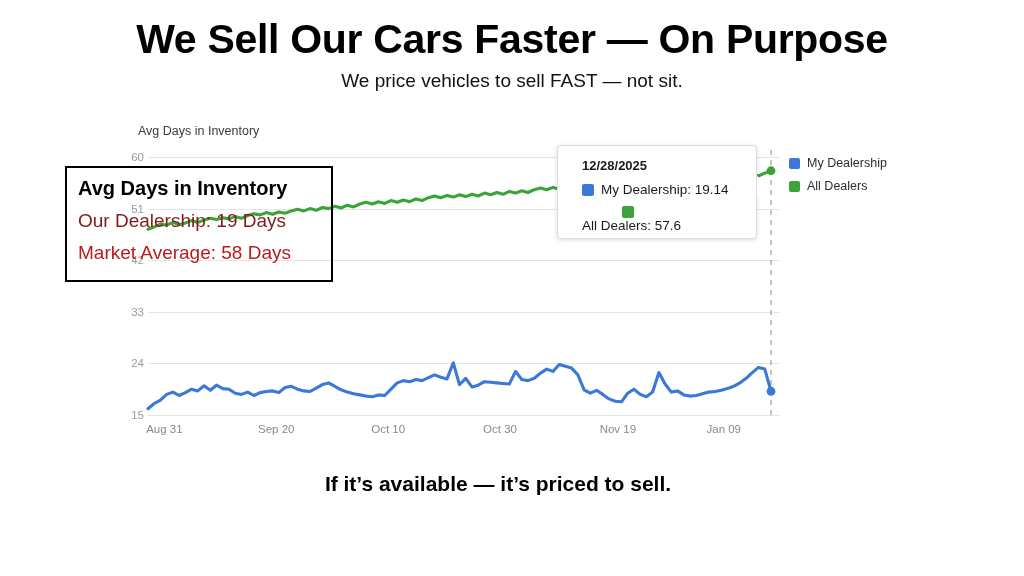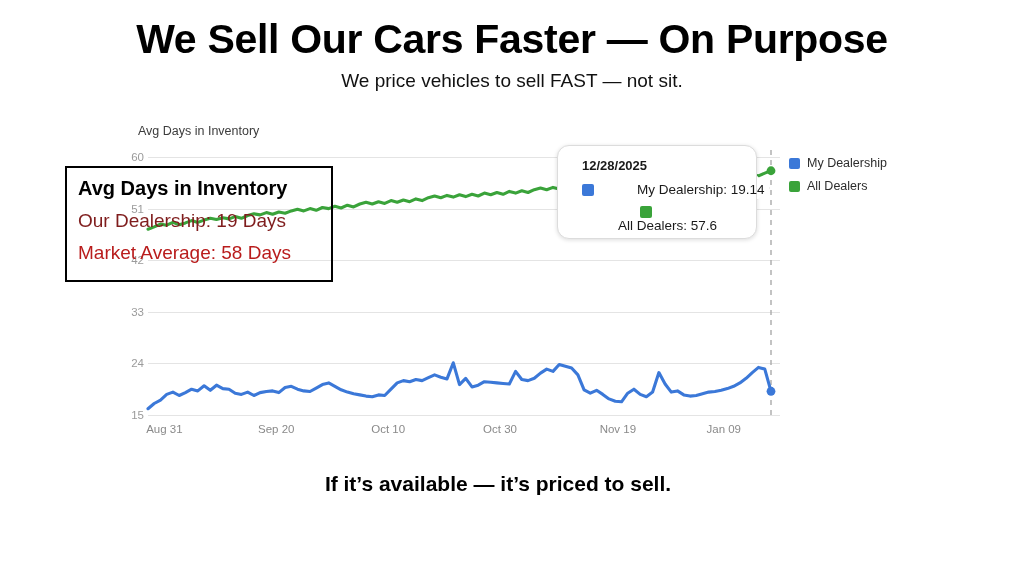--- a/index.html
+++ b/index.html
@@ -57,38 +57,38 @@
 
   
   #legend { position: absolute; left: 789px; top: 153px; }
   .legend-row { display: flex; align-items: center; height: 20px; margin-bottom: 3px; text-align: right; }
   .legend-swatch { width: 11px; height: 11px; border-radius: 2px; margin-right: 7px; }
   .legend-label { font-size: 12.5px; color: #2d2d2d; white-space: nowrap; }
 
   
   #tooltip {
     position: absolute; left: 557px; top: 145px; width: 200px; height: 94px;
-    background: #ffffff; border: 1px solid #dcdcdc; border-radius: 12px;
+    background: #ffffff; border: 1px solid #dcdcdc; border-radius: 4px;
     box-shadow: 0 1px 4px rgba(0,0,0,0.14);
   }
   #tooltip-arrow {
     position: absolute; left: 199px; top: 30px;
     width: 13px; height: 24px;
     background: #ffffff;
     border-top: 1px solid #dcdcdc; border-right: 1px solid #dcdcdc;
     border-bottom: 1px solid #dcdcdc;
     clip-path: polygon(0 0, 100% 50%, 0 100%);
   }
   #tooltip-date {
     position: absolute; left: 24px; top: 12px;
     font-size: 13px; font-weight: bold; color: #1a1a1a; white-space: nowrap;
   }
   .tt-row { position: absolute; left: 24px; display: flex; align-items: center; }
   .tt-swatch { width: 12px; height: 12px; border-radius: 2px; margin-right: 7px; }
-  .tt-text { font-size: 13.5px; color: #1a1a1a; white-space: nowrap; margin-left: 36px; }
+  .tt-text { font-size: 13.5px; color: #1a1a1a; white-space: nowrap; }
 
   
   #callout {
     position: absolute; left: 65px; top: 166px; width: 268px; height: 116px;
     border: 2px solid #000000; background: transparent;
   }
   #callout-title {
     position: absolute; left: 11px; top: 9px;
     font-size: 20px; font-weight: bold; color: #000000; white-space: nowrap;
   }

